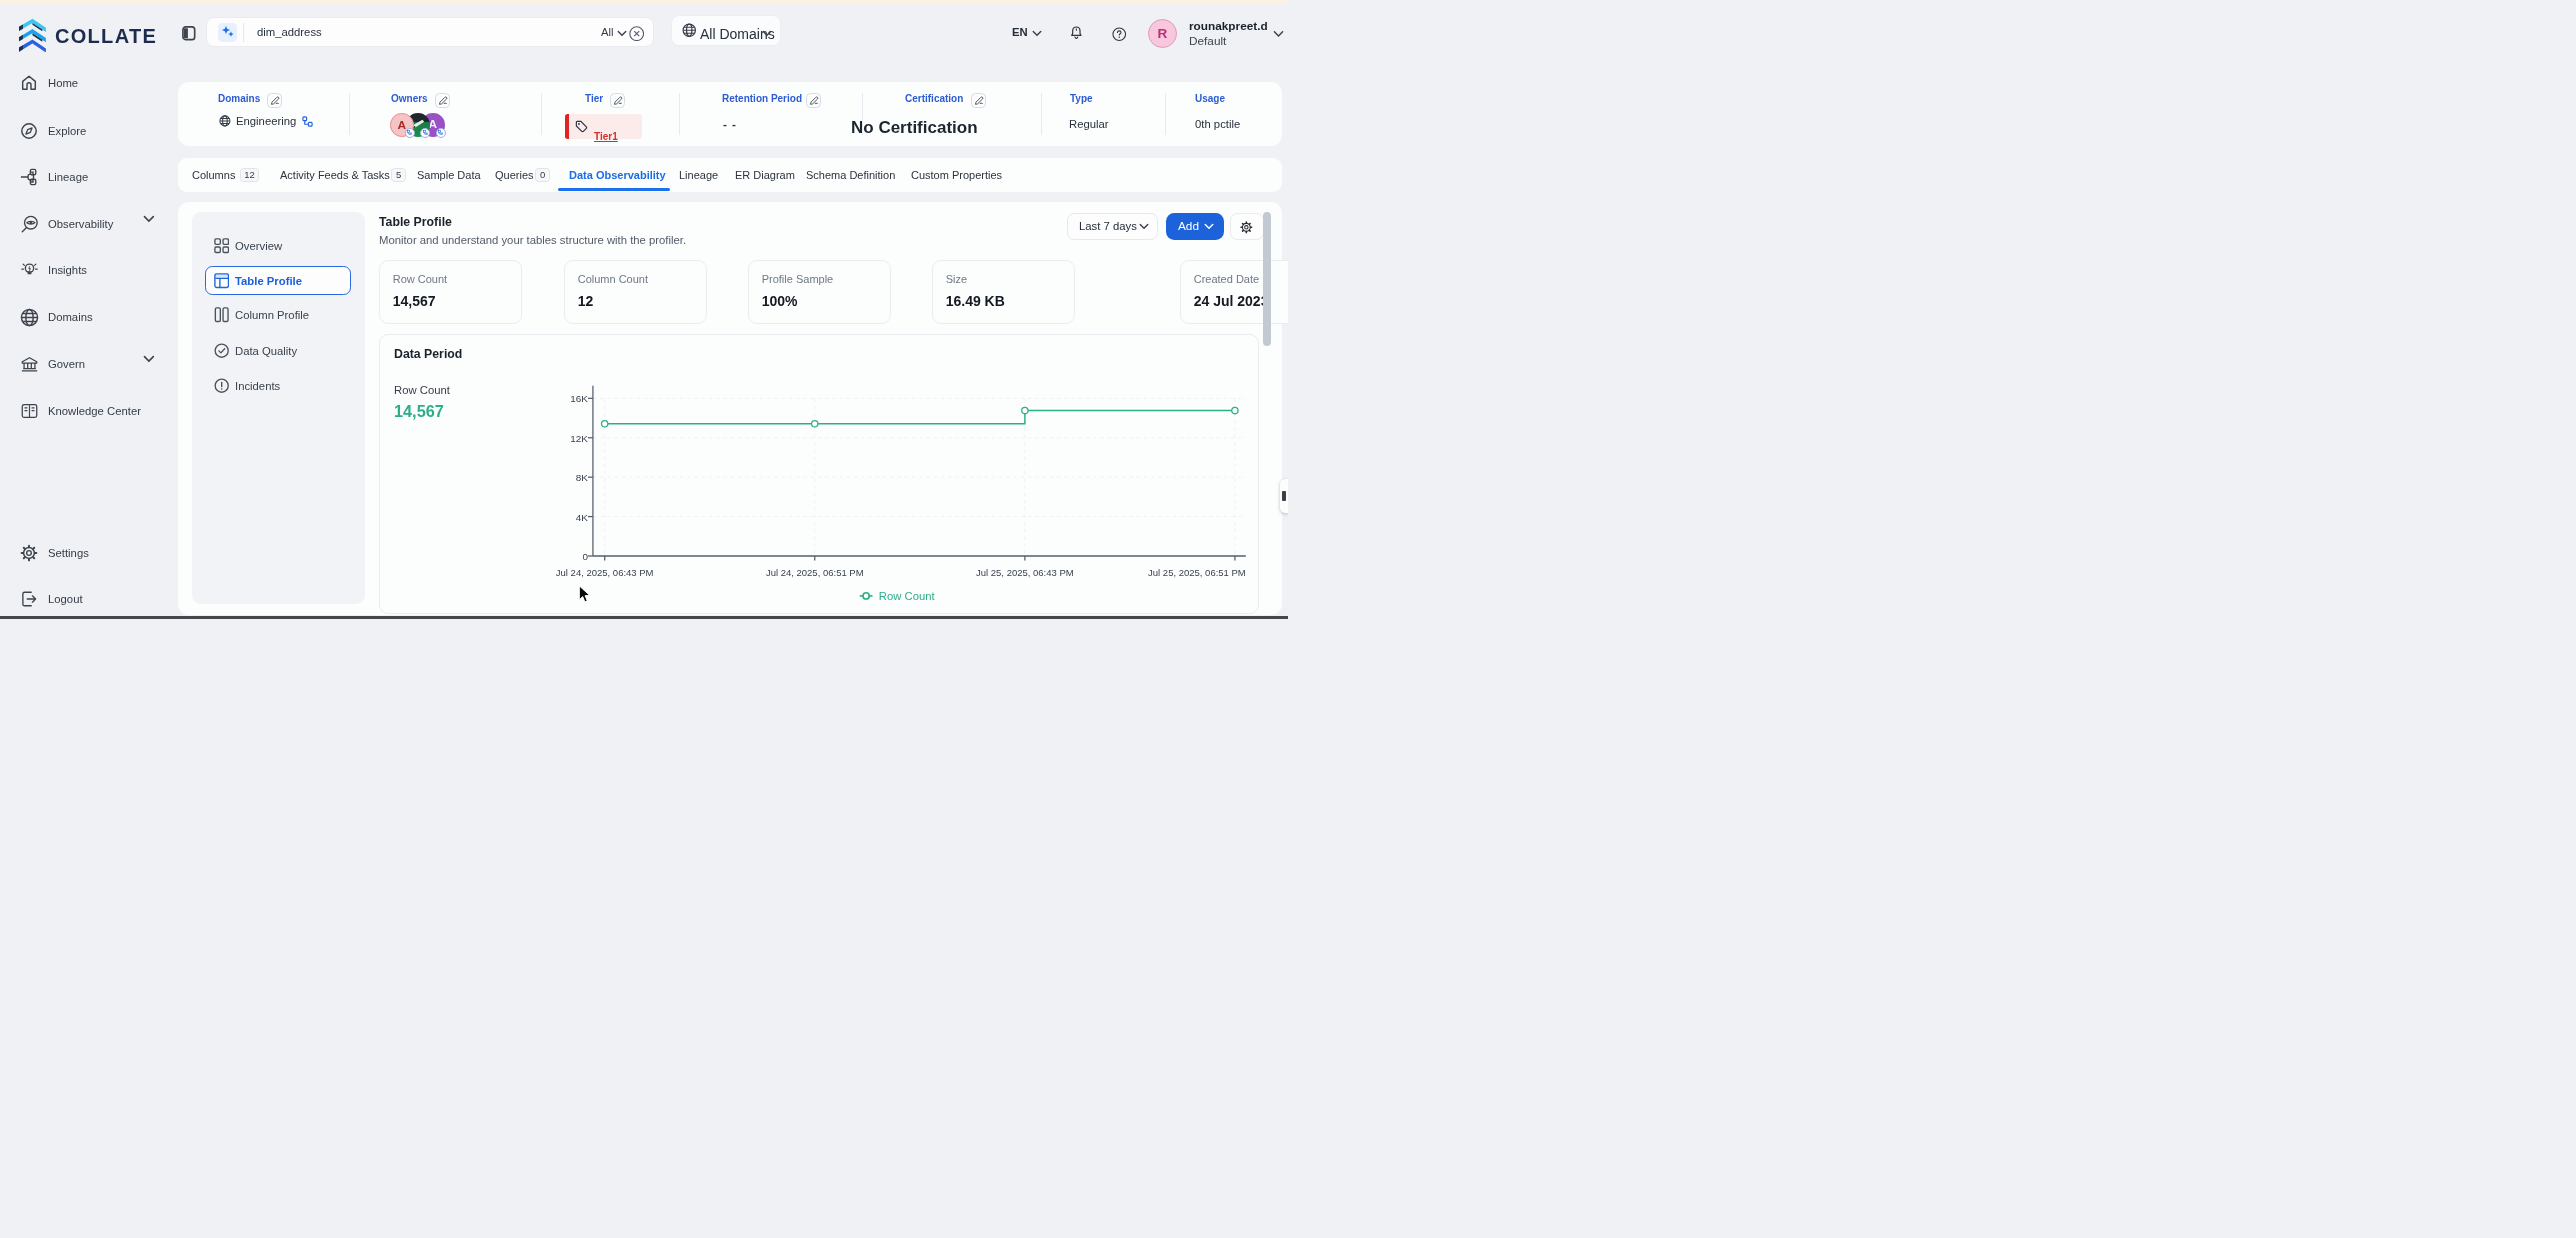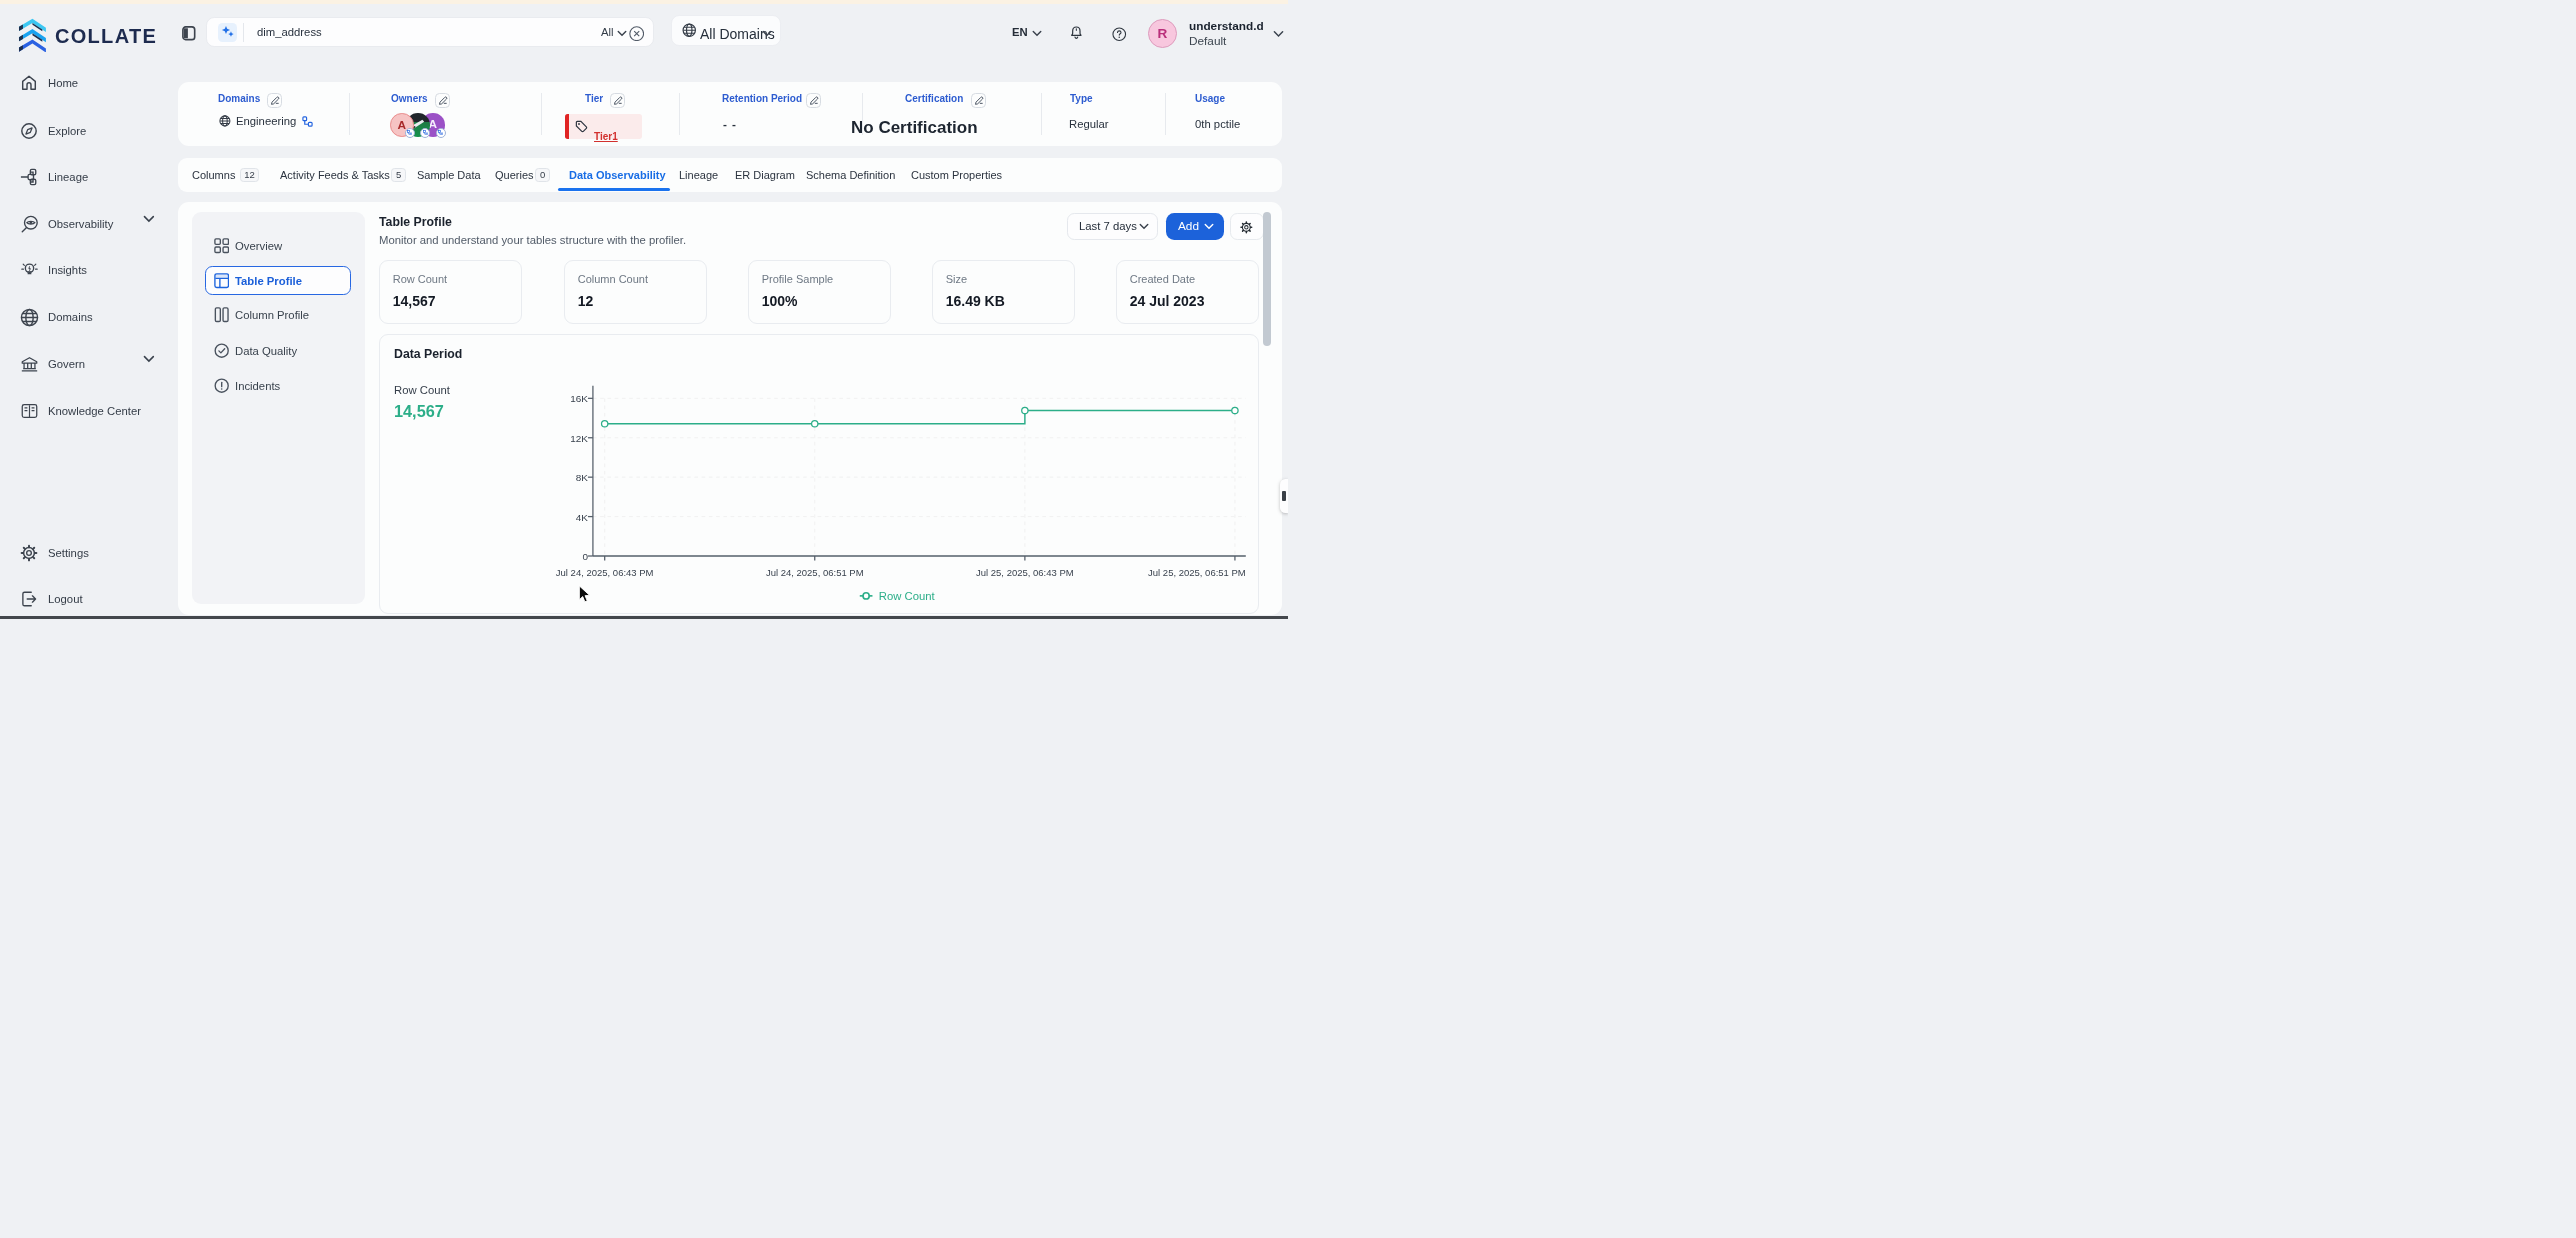--- a/index.html
+++ b/index.html
@@ -93,21 +93,21 @@
       <path d="M7.5 17 C7.8 18.2 8.5 18.9 9.5 18.9 C10.5 18.9 11.2 18.2 11.5 17" fill="none" stroke="#2e363f" stroke-width="1.8" stroke-linecap="round"></path>
       <path d="M9.5 4.5 L9.5 7" stroke="#2e363f" stroke-width="1.6" stroke-linecap="round"></path>
     </svg>
     <svg class="abs" style="left:1112px;top:27px;" width="14.5" height="14.5" viewBox="0 0 20 20">
       <circle cx="10" cy="10" r="8.7" fill="none" stroke="#2e363f" stroke-width="1.5"></circle>
       <path d="M7.6 7.6 C7.6 6.2 8.7 5.4 10 5.4 C11.4 5.4 12.4 6.3 12.4 7.5 C12.4 9.3 10 9.3 10 11.2" fill="none" stroke="#2e363f" stroke-width="1.5" stroke-linecap="round"></path>
       <circle cx="10" cy="14" r="1" fill="#2e363f"></circle>
     </svg>
     <div class="abs" style="left:1148px;top:19px;width:29px;height:29px;border-radius:50%;background:#f8c7de;border:0.9px solid #dd9cbd;box-sizing:border-box;"></div>
     <div class="abs" style="left:1148px;top:19px;width:29px;height:29px;text-align:center;line-height:29px;font-size:13.6px;font-weight:700;color:#b92f7a;">R</div>
-    <div class="abs" style="left:1189px;top:18.6px;font-size:11.8px;font-weight:700;color:#1a222e;">understand.d</div>
+    <div class="abs" style="left:1189px;top:18.6px;font-size:11.8px;font-weight:700;color:#1a222e;">rounakpreet.d</div>
     <div class="abs" style="left:1189px;top:34px;font-size:11.8px;color:#3c454f;">Default</div>
     <svg class="abs" style="left:1273px;top:30px;" width="11" height="8.2" viewBox="0 0 12 8">
         <path d="M1.5 1.5 L6 6 L10.5 1.5" fill="none" stroke="#3a424d" stroke-width="1.6" stroke-linecap="round"></path>
       </svg>
   </div>
 
   <div id="sidebar">
     <div class="sideitem" style="top:65px;">
       <svg width="18" height="18" viewBox="0 0 20 20">
           <path d="M3 8.2 L10 2.5 L17 8.2 L17 17 L12.2 17 L12.2 12 A2.2 2.2 0 0 0 7.8 12 L7.8 17 L3 17 Z" fill="none" stroke="#3d444e" stroke-width="1.6" stroke-linejoin="round"></path>
@@ -404,21 +404,21 @@
         <div class="statval">12</div>
       </div>
     <div class="statcard" style="left:748px;">
         <div class="statlbl">Profile Sample</div>
         <div class="statval">100%</div>
       </div>
     <div class="statcard" style="left:932px;">
         <div class="statlbl">Size</div>
         <div class="statval">16.49 KB</div>
       </div>
-    <div class="statcard" style="left:1116px;padding-left:14px;">
+    <div class="statcard" style="left:1180px;padding-left:14px;">
         <div class="statlbl">Created Date</div>
         <div class="statval">24 Jul 2023</div>
       </div>
   </div>
 
   <div id="chart">
     <div class="abs" style="left:379px;top:334px;width:880px;height:280px;background:#fcfdfd;border:0.9px solid #e9ecf0;border-radius:9px;"></div>
     <div class="abs" style="left:394px;top:347px;font-size:12.3px;font-weight:700;color:#1b222d;">Data Period</div>
     <div class="abs" style="left:394px;top:384px;font-size:11.3px;color:#353e4a;">Row Count</div>
     <div class="abs" style="left:394px;top:402px;font-size:16.3px;font-weight:700;color:#2cae89;">14,567</div>

